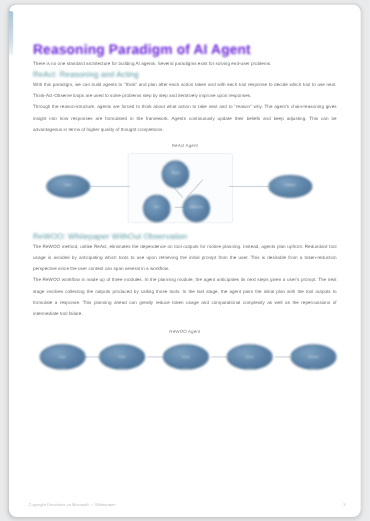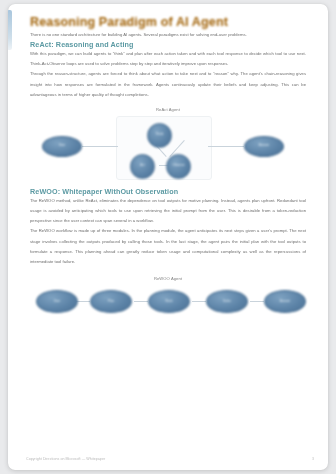--- a/index.html
+++ b/index.html
@@ -39,33 +39,33 @@
   .content {
     position: absolute;
     left: 22px;
     top: 0;
     width: 276px;
   }
 
   
   h1.doc-title {
     margin: 0;
-    padding-top: 11px;
+    padding-top: 34px;
     font-size: 12.5px;
     font-weight: bold;
     letter-spacing: 0.15px;
-    color: #a16207;
+    color: #6d28d9;
     filter: blur(0.85px);
     line-height: 1.2;
   }
 
   h2.sec-head {
     margin: 0;
     font-size: 7.2px;
-    font-weight: bold;
+    font-weight: normal;
     color: #5c9aa3;
     filter: blur(0.75px);
     letter-spacing: 0.1px;
   }
 
   p.body {
     margin: 0;
     font-size: 4.2px;
     line-height: 2.42;
     color: #6d6d6d;

